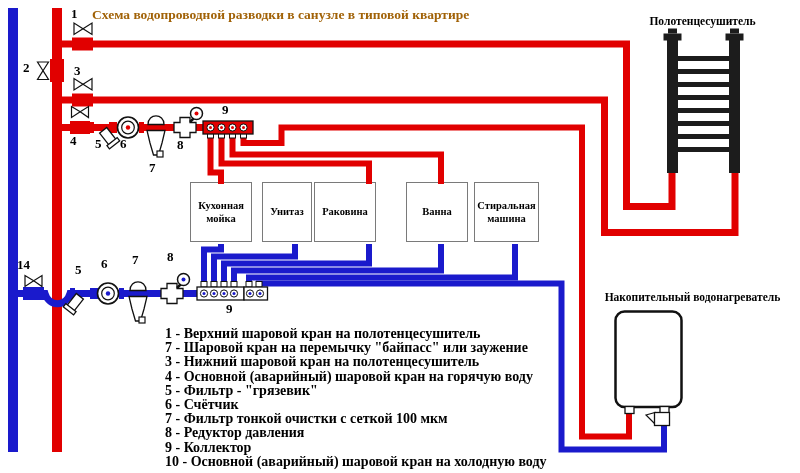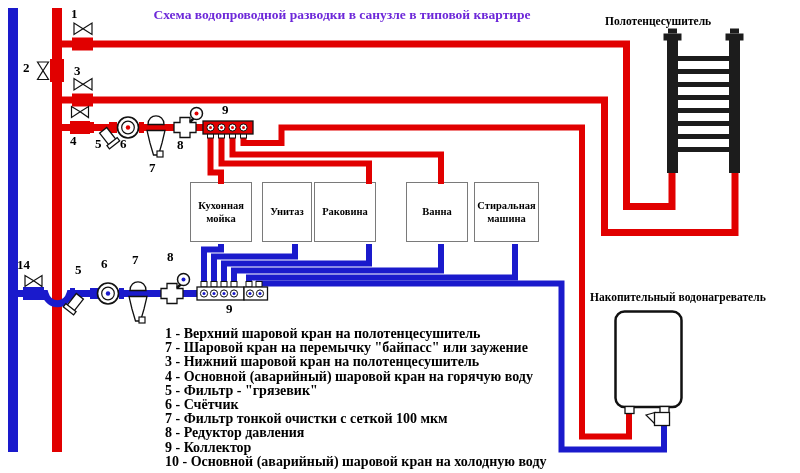--- a/index.html
+++ b/index.html
@@ -1,27 +1,27 @@
 <!DOCTYPE html>
 <html><head>
 <meta charset="utf-8">
 <style>
   html,body{margin:0;padding:0;background:#ffffff;}
   .stage{position:relative;width:800px;height:473px;background:#fff;overflow:hidden;
          font-family:"Liberation Serif","DejaVu Serif",serif;}
   .stage svg{position:absolute;left:0;top:0;z-index:2;pointer-events:none;}
-  .title{position:absolute;left:92px;top:7px;width:500px;text-align:center;
-         font-weight:bold;font-size:13.5px;color:#6d28d9;z-index:3;}
+  .title{position:absolute;left:92px;top:7px;width:500px;
+         font-weight:bold;font-size:13.5px;color:#a16207;z-index:3;}
   .box{position:absolute;top:182px;height:60px;border:1.5px solid #7a7a7a;background:#fff;
        display:flex;align-items:center;justify-content:center;text-align:center;
        font-weight:bold;font-size:10.5px;color:#000;line-height:1.25;z-index:1;padding:0 2px;box-sizing:border-box;}
   .b1{left:190px;width:62px;} .b2{left:262px;width:50px;} .b3{left:314px;width:62px;}
   .b4{left:406px;width:62px;text-align:right;} .b5{left:474px;width:65px;}
   .num{position:absolute;font-weight:bold;font-size:13px;color:#000;z-index:3;}
-  .eq-label{position:absolute;font-weight:bold;font-size:11.5px;color:#000;z-index:3;}
+  .eq-label{position:absolute;text-align:center;font-weight:bold;font-size:11.5px;color:#000;z-index:3;}
   .towel-label{left:605px;top:15px;width:195px;}
   .heater-label{left:590px;top:291px;width:205px;}
   .legend{position:absolute;left:165px;top:327px;z-index:3;}
   .legend-row{font-weight:bold;font-size:14px;color:#000;line-height:14.2px;white-space:nowrap;}
 </style>
 </head>
 <body>
 
 <div class="stage">
 

